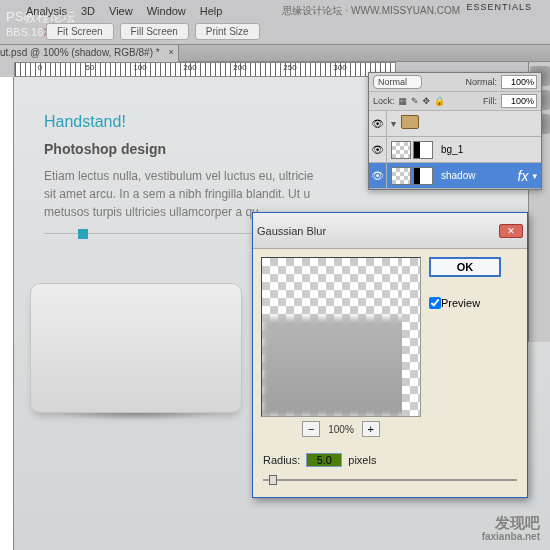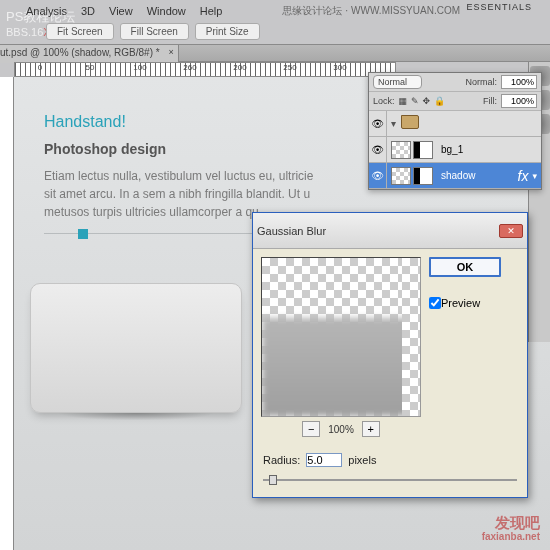--- a/index.html
+++ b/index.html
@@ -23,21 +23,21 @@
   .hr{position:absolute;top:154px;left:30px;right:230px;height:5px}
   .hr .line{position:absolute;top:2px;left:0;right:0;height:1px;background:#b8bcbe}
   .hr .knob{position:absolute;left:34px;top:-2px;width:10px;height:10px;background:#2aa2b9}
   .card{position:absolute;top:206px;left:16px;width:212px;height:130px;border-radius:10px;background:linear-gradient(#ededed,#d6d6d6);border:1px solid #c5c5c5;box-shadow:0 6px 10px -4px rgba(0,0,0,.25)}
   .card-shadow{position:absolute;top:336px;left:10px;width:224px;height:18px;background:radial-gradient(ellipse 50% 60% at 50% 0%,rgba(0,0,0,.25),transparent 70%)}
   
   .wm1{position:absolute;top:8px;left:6px;color:#fff;opacity:.7;font-size:13px;font-weight:normal;white-space:nowrap}
   .wm1 .line2{font-size:11px}
   .wm1 .xx{color:#c33}
   .wm2{position:absolute;top:4px;right:90px;font-size:10px;color:#666}
-  .wm3{position:absolute;bottom:6px;right:10px;font-size:15px;color:#b91c1c;opacity:.55;font-weight:bold;text-align:right;line-height:14px}
+  .wm3{position:absolute;bottom:6px;right:10px;font-size:15px;color:#404040;opacity:.55;font-weight:bold;text-align:right;line-height:14px}
   .ess{position:absolute;top:2px;right:18px;font-size:9px;letter-spacing:1px;color:#333}
   
   .layers{position:absolute;top:72px;right:8px;width:174px;background:#d6d6d6;border:1px solid #777;box-shadow:0 2px 6px rgba(0,0,0,.3)}
   .panel-tab{height:18px;background:#c4c4c4;border-bottom:1px solid #888;font-size:10px;color:#333;padding:3px 6px;font-weight:bold}
   .panel-row{display:flex;align-items:center;padding:2px 4px;font-size:9px;color:#444;gap:4px;border-bottom:1px solid #b5b5b5}
   .mini-sel{background:#f6f6f6;border:1px solid #999;font-size:9px;padding:1px 14px 1px 4px;border-radius:4px}
   .mini-num{width:36px;font-size:9px;border:1px solid #999;text-align:right;padding:1px 2px;background:#fff}
   .layer-item{display:flex;align-items:center;height:26px;font-size:10px;border-bottom:1px solid #b0b0b0;background:#dedede}
   .layer-item.sel{background:#4d86d6;color:#fff}
   .eye{width:18px;height:100%;border-right:1px solid #b0b0b0;display:flex;align-items:center;justify-content:center;font-size:10px}
@@ -61,21 +61,21 @@
   .preview-box .shade{position:absolute;left:0;right:0;bottom:0;height:62%;background:linear-gradient(#b6b6b6,#9f9f9f);filter:blur(3px)}
   .preview-box .edge{position:absolute;right:0;top:0;bottom:0;width:18px;background:repeating-conic-gradient(#ccc 0 25%,#fff 0 50%) 0 0/16px 16px}
   .dlg-btns{display:flex;flex-direction:column;gap:4px;align-items:flex-start}
   .dlg-btn{width:72px;height:20px;font-size:11px;border:1px solid #7a98c4;background:#f5f7fb;border-radius:1px}
   .dlg-btn.primary{border:2px solid #3b72c9;font-weight:bold}
   .chk{display:flex;align-items:center;font-size:11px;margin-top:16px}
   .chk input{width:12px;height:12px}
   .zoom-row{display:flex;align-items:center;justify-content:center;gap:8px;font-size:10px;color:#333;margin:4px 0 2px}
   .zoom-btn{width:18px;height:16px;border:1px solid #999;background:#f3f3f3;font-size:11px;line-height:12px}
   .radius-row{padding:6px 10px 4px;font-size:11px;color:#222;display:flex;align-items:center;gap:6px}
-  .radius-row input[type=text]{width:36px;font-size:11px;border:1px solid #7a98c4;text-align:left;background:#ffffff}
+  .radius-row input[type=text]{width:36px;font-size:11px;border:1px solid #7a98c4;text-align:center;background:#4d7c0f}
   .slider{margin:2px 10px 10px;height:14px;position:relative}
   .slider .track{position:absolute;left:0;right:0;top:6px;height:2px;background:#999}
   .slider .handle{position:absolute;left:6px;top:2px;width:8px;height:10px;background:#ddd;border:1px solid #666}
 </style>
 </head>
 <body>
 
 <div class="wm1">
   <div>PS教程论坛</div>
   <div class="line2">

